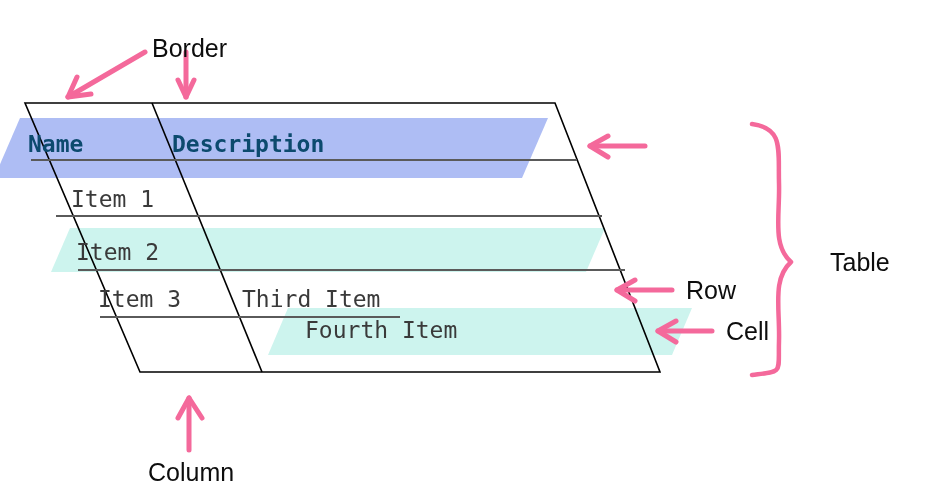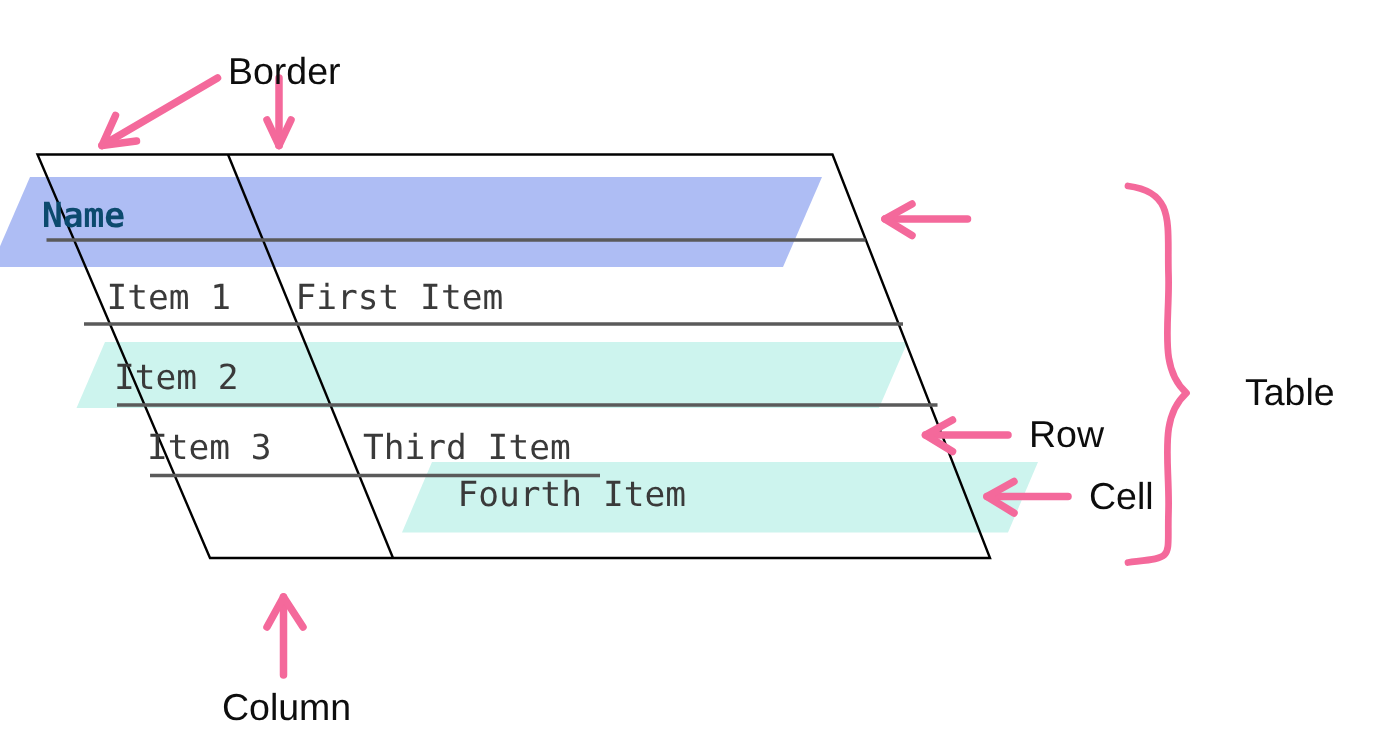--- a/index.html
+++ b/index.html
@@ -107,23 +107,23 @@
     </g>
 
     <path d="M 752,124
              C 784,128 778,150 779,183
              C 780,216 772,245 791,262
              C 772,279 780,308 779,341
              C 778,374 784,371 752,375" fill="none" stroke="#f4699b" stroke-width="4.5" stroke-linecap="round" stroke-linejoin="round"></path>
   </svg>
 
   <div class="tbl-text bold" style="left:28px; top:131px;">Name</div>
+  <div class="tbl-text bold" style="left:172px; top:131px;">Description</div>
 
   <div class="tbl-text" style="left:71px; top:186px;">Item 1</div>
-  <div class="tbl-text" style="left:197px; top:186px;">First Item</div>
 
   <div class="tbl-text" style="left:76px; top:239px;">Item 2</div>
 
   <div class="tbl-text" style="left:98px; top:286px;">Item 3</div>
   <div class="tbl-text" style="left:242px; top:286px;">Third Item</div>
 
   <div class="tbl-text" style="left:305px; top:317px;">Fourth Item</div>
 
   <div class="anno" style="left:152px; top:22px;margin-top:12px;">Border</div>
 

